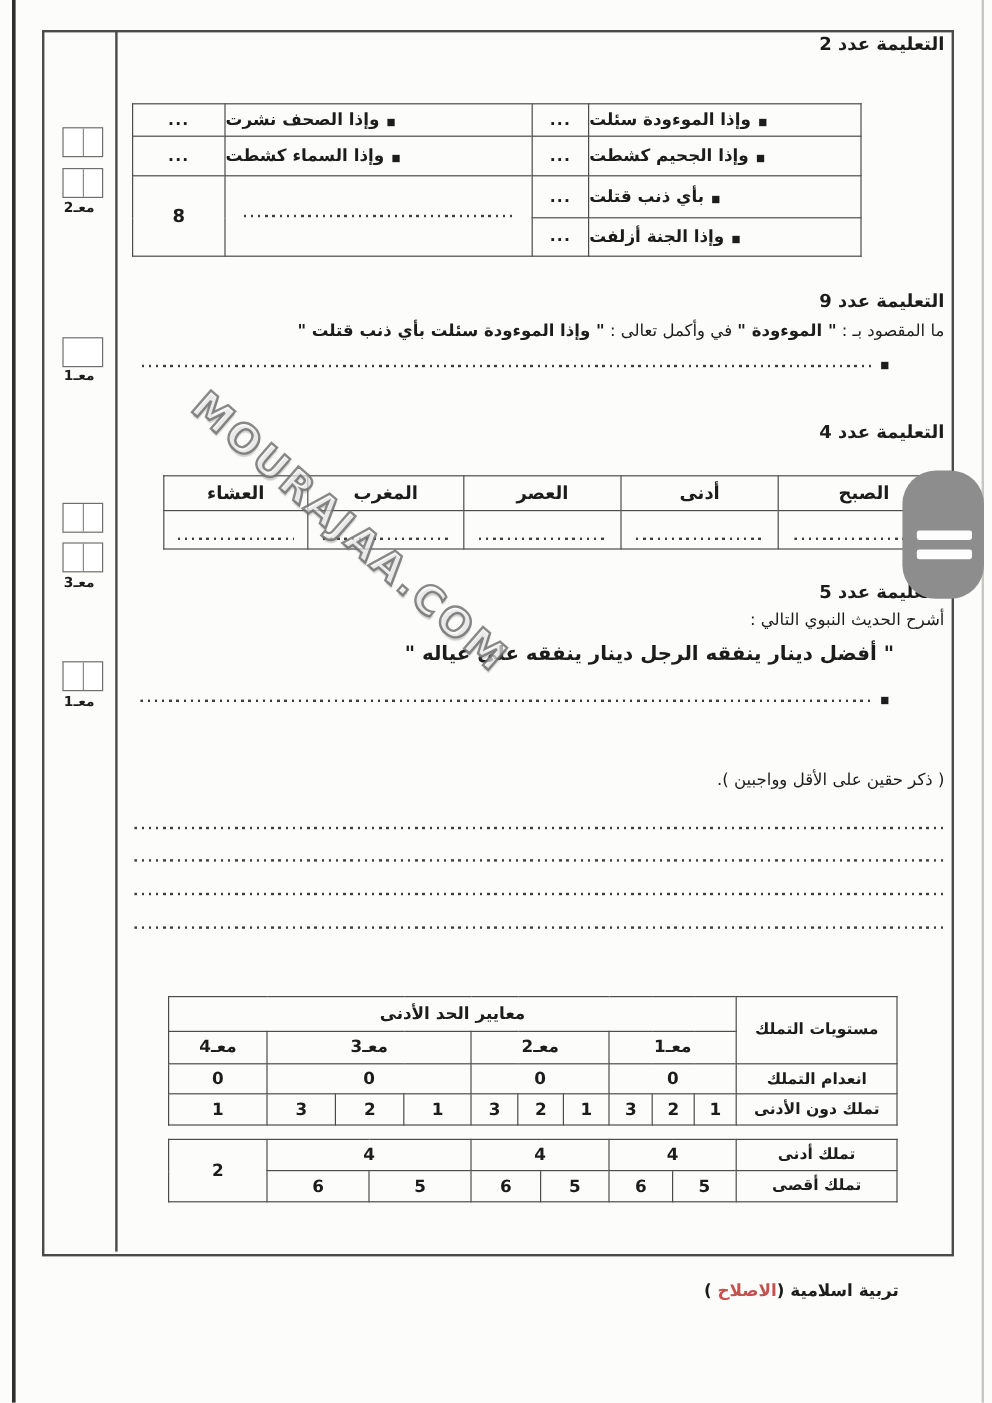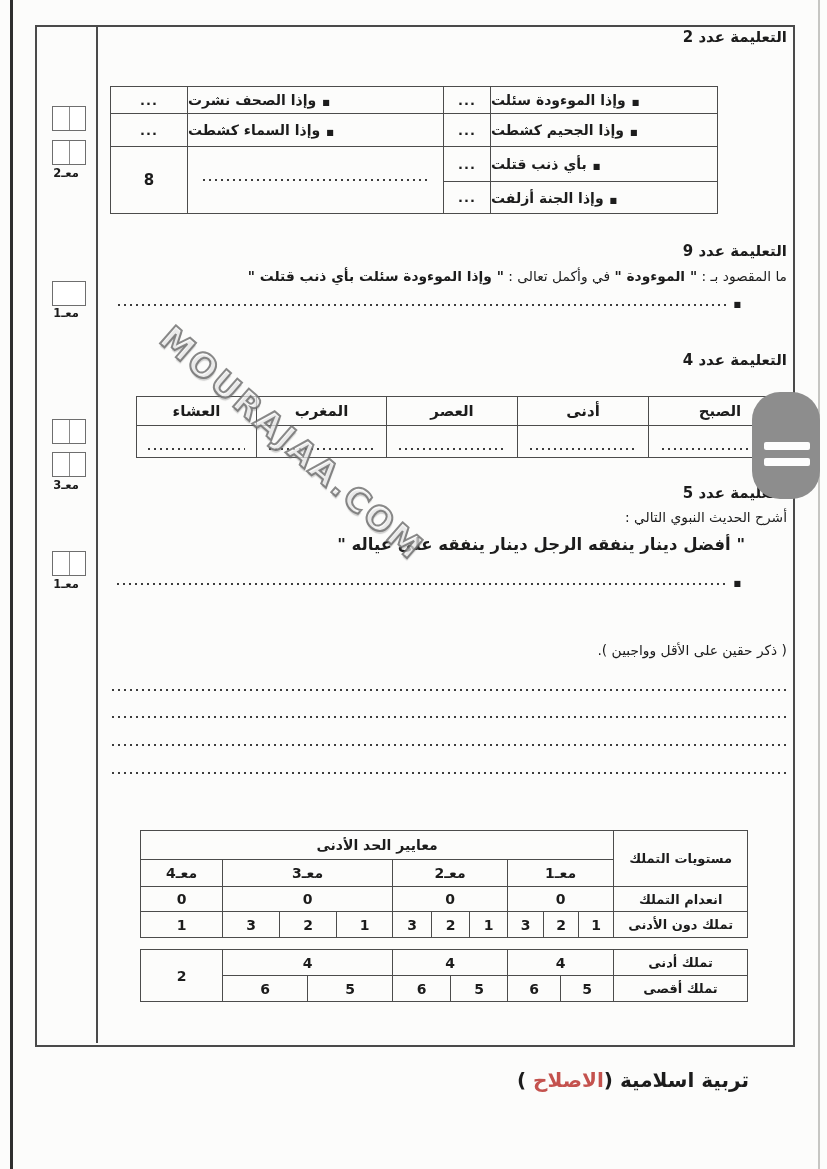--- a/index.html
+++ b/index.html
@@ -38,21 +38,21 @@
   .grade-table td.lvl{font-size:13px;}
   .gtitle{position:absolute;left:140px;width:607px;text-align:center;font-size:14.5px;font-weight:bold;}
   
   .watermark{position:absolute;left:178px;top:318px;transform:rotate(41deg);transform-origin:left top;
     font-size:33px;font-weight:bold;letter-spacing:3px;direction:ltr;
     color:rgba(252,252,252,0.6);-webkit-text-stroke:2px rgba(104,104,104,0.78);
     text-shadow:2px 2px 1px rgba(120,120,120,0.35);z-index:20;}
   
   .pill{position:absolute;left:752px;top:392px;width:68px;height:107px;background:#8d8d8d;border-radius:28px;z-index:30;}
   .pill .bar{position:absolute;left:12px;width:46px;height:8px;background:#fdfdfd;border-radius:2px;}
-  .footer{position:absolute;right:78px;top:1068px;font-size:20px;font-weight:bold;text-align:right;}
+  .footer{position:absolute;right:78px;top:1068px;font-size:14px;font-weight:bold;text-align:right;}
   .red{color:#c4524e;}
 </style>
 </head>
 <body>
 
 <div class="page">
 
   <div class="scan-left"></div>
   <div class="scan-right"></div>
   <div class="frame"></div>

